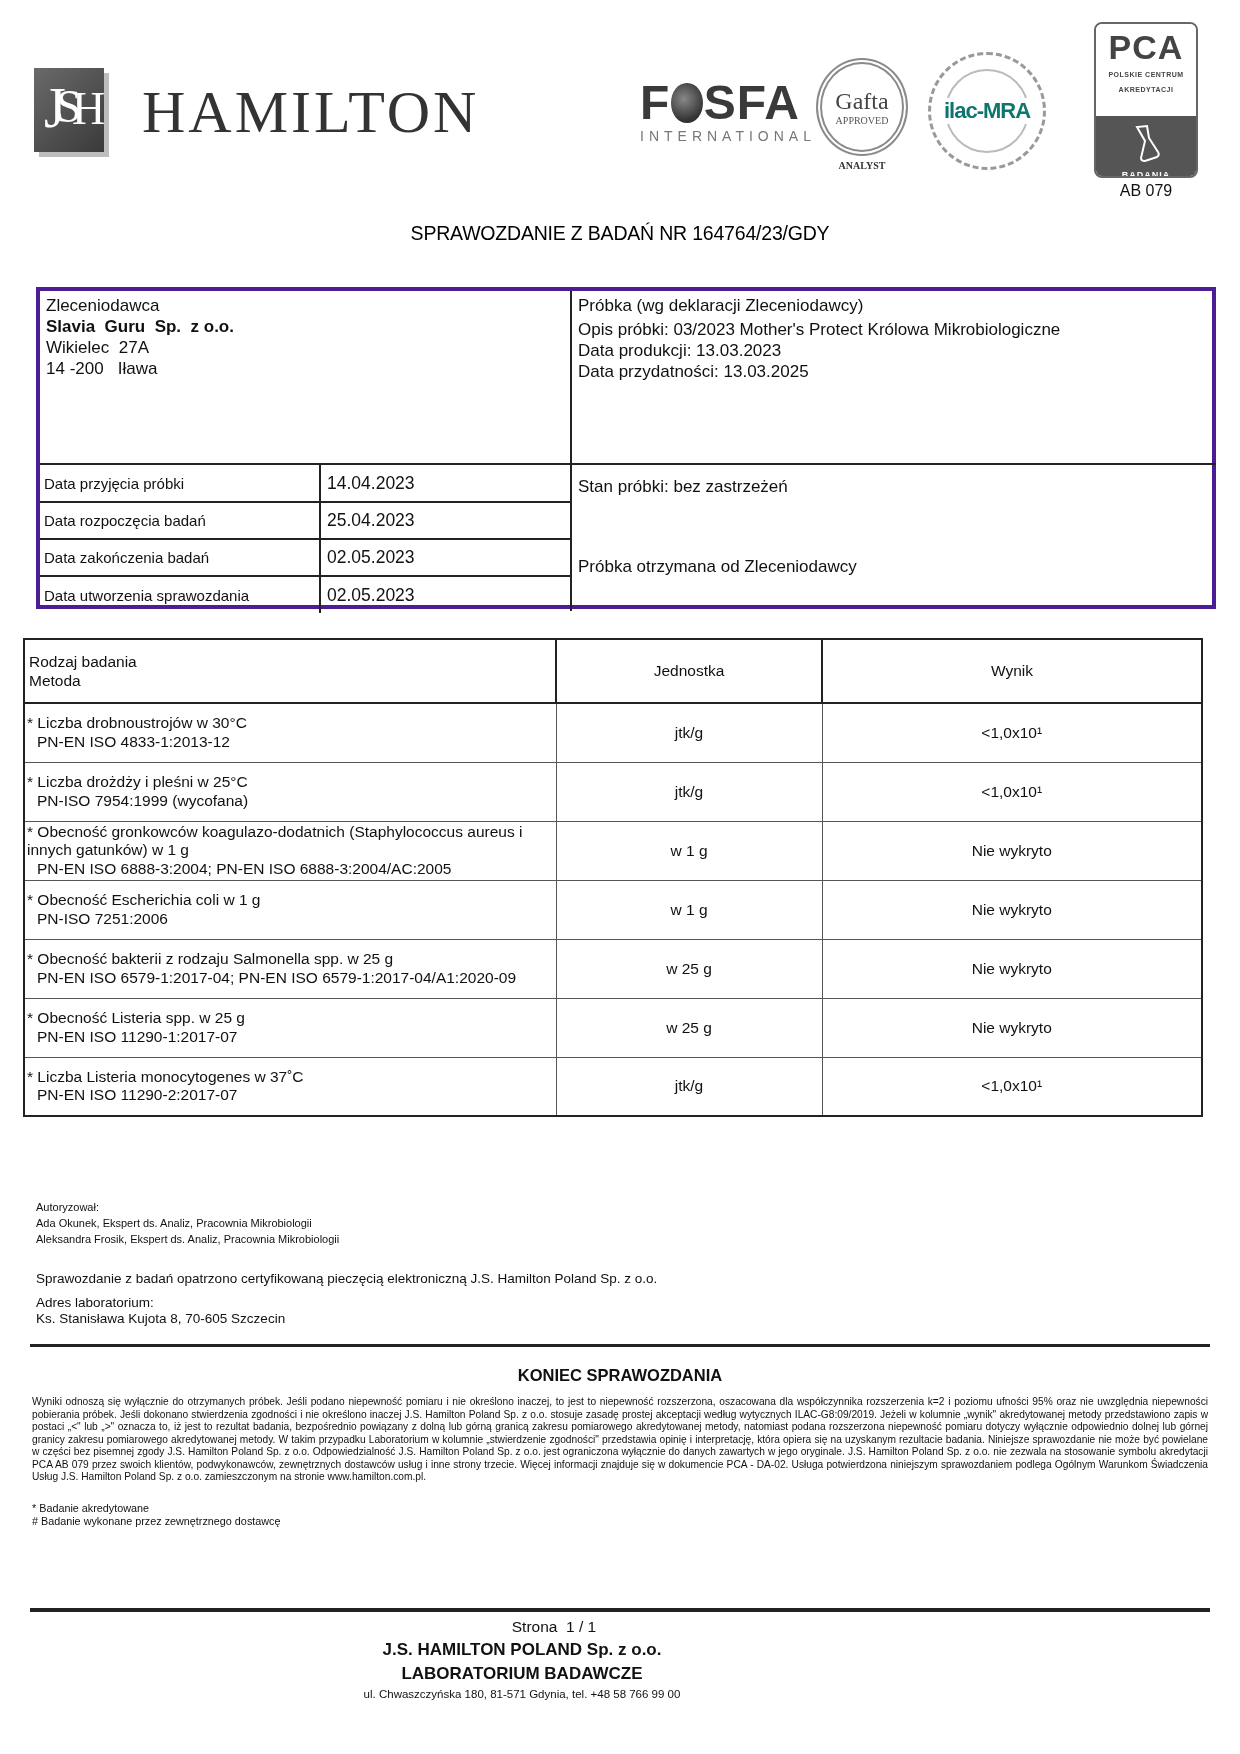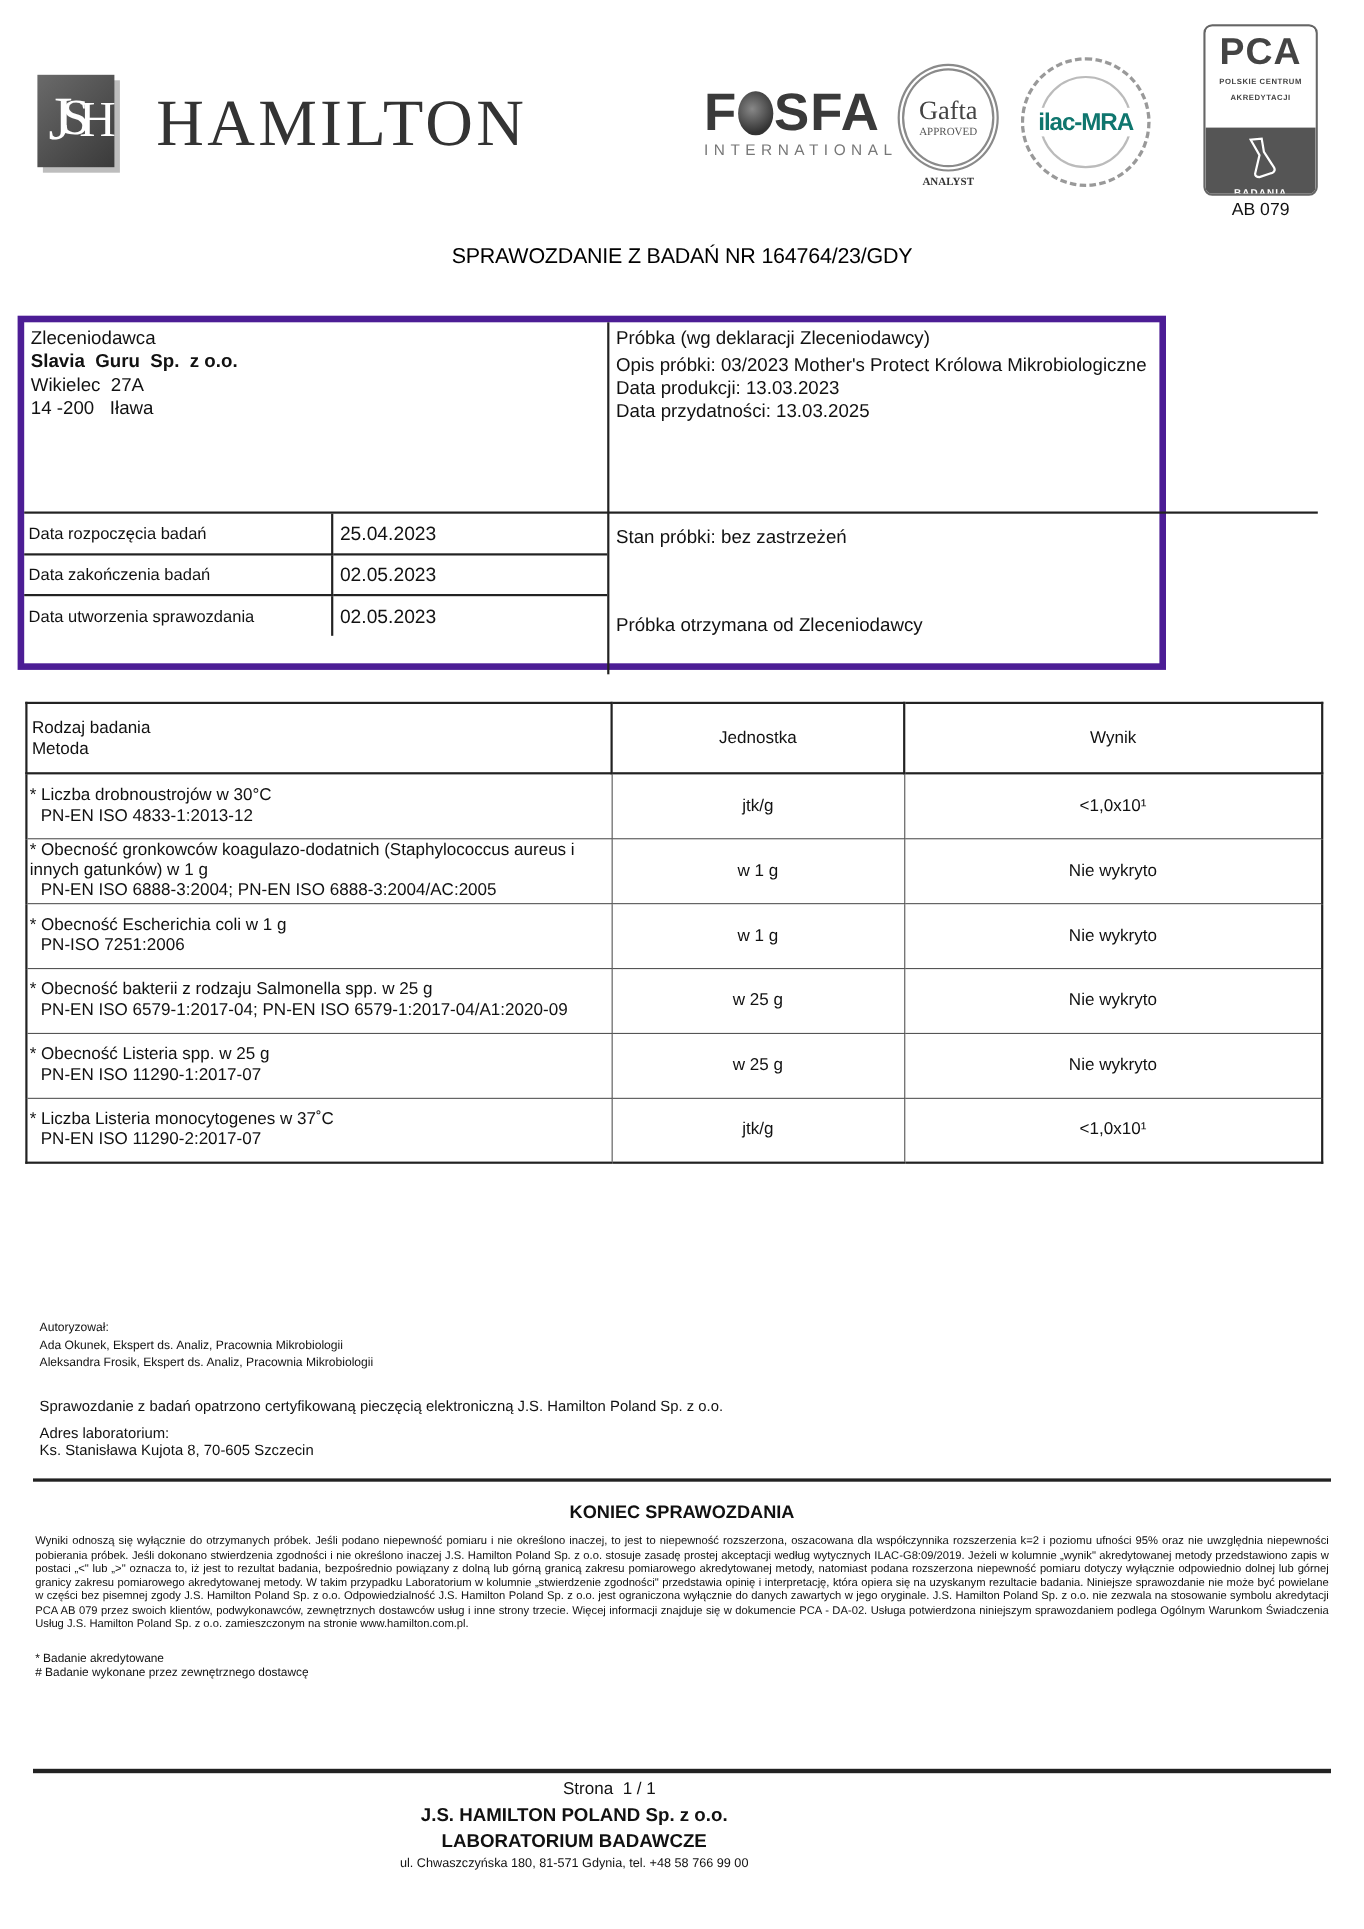--- a/index.html
+++ b/index.html
@@ -36,21 +36,21 @@
   .pca-sub { font-size: 7px; font-weight: bold; color: #444; letter-spacing: 0.5px; line-height: 9px; margin-top: 6px; }
   .pca-bottom { height: 80px; background: #555; text-align: center; color: #fff; padding-top: 8px; }
   .pca-flask { display: block; margin: 0 auto; }
   .pca-badania { font-weight: bold; font-size: 9px; letter-spacing: 1px; margin-top: 6px; }
   .pca-code { position: absolute; left: 1094px; top: 182px; width: 104px; text-align: center; font-size: 16px; color: #111; }
 
   
   .report-title { position: absolute; left: 0; width: 1240px; top: 222px; text-align: center; font-size: 19.5px; font-weight: normal; letter-spacing: -0.2px; color: #000; }
 
   
-  .info-box { position: absolute; left: 16px; top: 287px; width: 1044px; height: 322px; border: 6px solid #4c1d95; }
+  .info-box { position: absolute; left: 36px; top: 287px; width: 1180px; height: 322px; border: 4px solid #4c1d95; }
   .info-vline { position: absolute; left: 530px; top: 0; width: 2px; height: 320px; background: #222; }
   .info-hline { position: absolute; left: 0; top: 172px; width: 1176px; height: 2px; background: #222; }
   .client-block { position: absolute; left: 6px; top: 4px; font-size: 17px; line-height: 21px; }
   .client-block .bold { font-weight: bold; }
   .sample-block { position: absolute; left: 538px; top: 4px; font-size: 17px; line-height: 21px; }
   .sample-block .head { margin-bottom: 3px; }
 
   .dates-table { position: absolute; left: 0; top: 174px; width: 530px; border-collapse: collapse; }
   .dates-table td { height: 37px; border-bottom: 2px solid #222; font-size: 15px; padding-left: 4px; vertical-align: middle; }
   .dates-table tr:last-child td { border-bottom: none; }
@@ -159,20 +159,24 @@
 
   <div class="sample-block">
     <div class="head">Próbka (wg deklaracji Zleceniodawcy)</div>
     <div>Opis próbki: 03/2023 Mother's Protect Królowa Mikrobiologiczne</div>
     <div>Data produkcji: 13.03.2023</div>
     <div>Data przydatności: 13.03.2025</div>
   </div>
 
   <table class="dates-table">
     <tbody>
+        <tr>
+      <td class="lbl">Data przyjęcia próbki</td>
+      <td class="val">14.04.2023</td>
+    </tr>
     <tr>
       <td class="lbl">Data rozpoczęcia badań</td>
       <td class="val">25.04.2023</td>
     </tr>
     <tr>
       <td class="lbl">Data zakończenia badań</td>
       <td class="val">02.05.2023</td>
     </tr>
     <tr>
       <td class="lbl">Data utworzenia sprawozdania</td>
@@ -198,20 +202,28 @@
   </thead>
   <tbody>
     <tr>
       <td class="test">
         <span>* Liczba drobnoustrojów w 30°C</span>
         <span class="method">PN-EN ISO 4833-1:2013-12</span>
       </td>
       <td class="unit">jtk/g</td>
       <td class="res">&lt;1,0x10¹</td>
     </tr>
+    <tr>
+      <td class="test">
+        <span>* Liczba drożdży i pleśni w 25°C</span>
+        <span class="method">PN-ISO 7954:1999 (wycofana)</span>
+      </td>
+      <td class="unit">jtk/g</td>
+      <td class="res">&lt;1,0x10¹</td>
+    </tr>
     <tr class="tall">
       <td class="test">
         <span>* Obecność gronkowców koagulazo-dodatnich (Staphylococcus aureus i innych gatunków) w 1 g</span>
         <span class="method">PN-EN ISO 6888-3:2004; PN-EN ISO 6888-3:2004/AC:2005</span>
       </td>
       <td class="unit">w 1 g</td>
       <td class="res">Nie wykryto</td>
     </tr>
     <tr>
       <td class="test">

